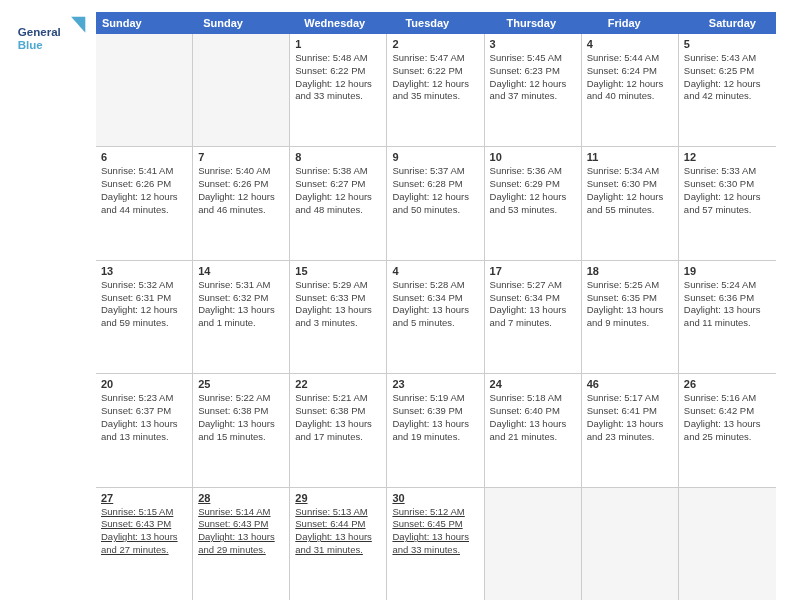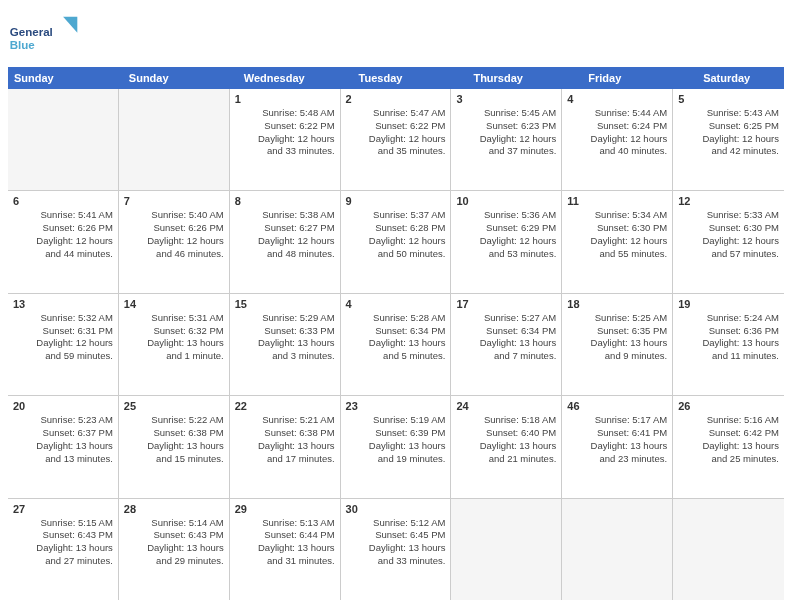--- a/index.html
+++ b/index.html
@@ -8,23 +8,23 @@
       height: 612px;
       background: #fff;
       font-family: Arial, sans-serif;
       font-size: 11px;
       color: #333;
       overflow: hidden;
     }
     .page {
       width: 792px;
       height: 612px;
-      padding: 12px 8px;
-      display: flex;
-      flex-direction: column;
+      padding: 12px 16px;
+      display: flex;
+      flex-direction: row;
     }
     .header {
       display: flex;
       justify-content: space-between;
       align-items: flex-start;
       margin-bottom: 10px;
     }
     .logo {
       display: flex;
       flex-direction: column;
@@ -67,20 +67,21 @@
       flex-direction: column;
     }
     .cal-row {
       display: grid;
       grid-template-columns: repeat(7, 1fr);
       flex: 1;
       border-bottom: 1px solid #ccc;
     }
     .cal-row:last-child {
       border-bottom: none;
+      text-decoration: underline;
     }
     .cal-cell {
       border-right: 1px solid #ccc;
       padding: 4px 5px;
       vertical-align: top;
       min-height: 80px;
       background: #fff;
     }
     .cal-cell:last-child {
       border-right: none;
@@ -91,21 +92,20 @@
     .day-num {
       font-weight: bold;
       font-size: 11px;
       margin-bottom: 2px;
       color: #333;
     }
     .day-info {
       font-size: 9.5px;
       color: #444;
       line-height: 1.35;
-      text-align: right;
     }
 
     
     .logo-svg {
       width: 80px;
       height: 45px;
     }
   </style>
 </head>
 <body>

